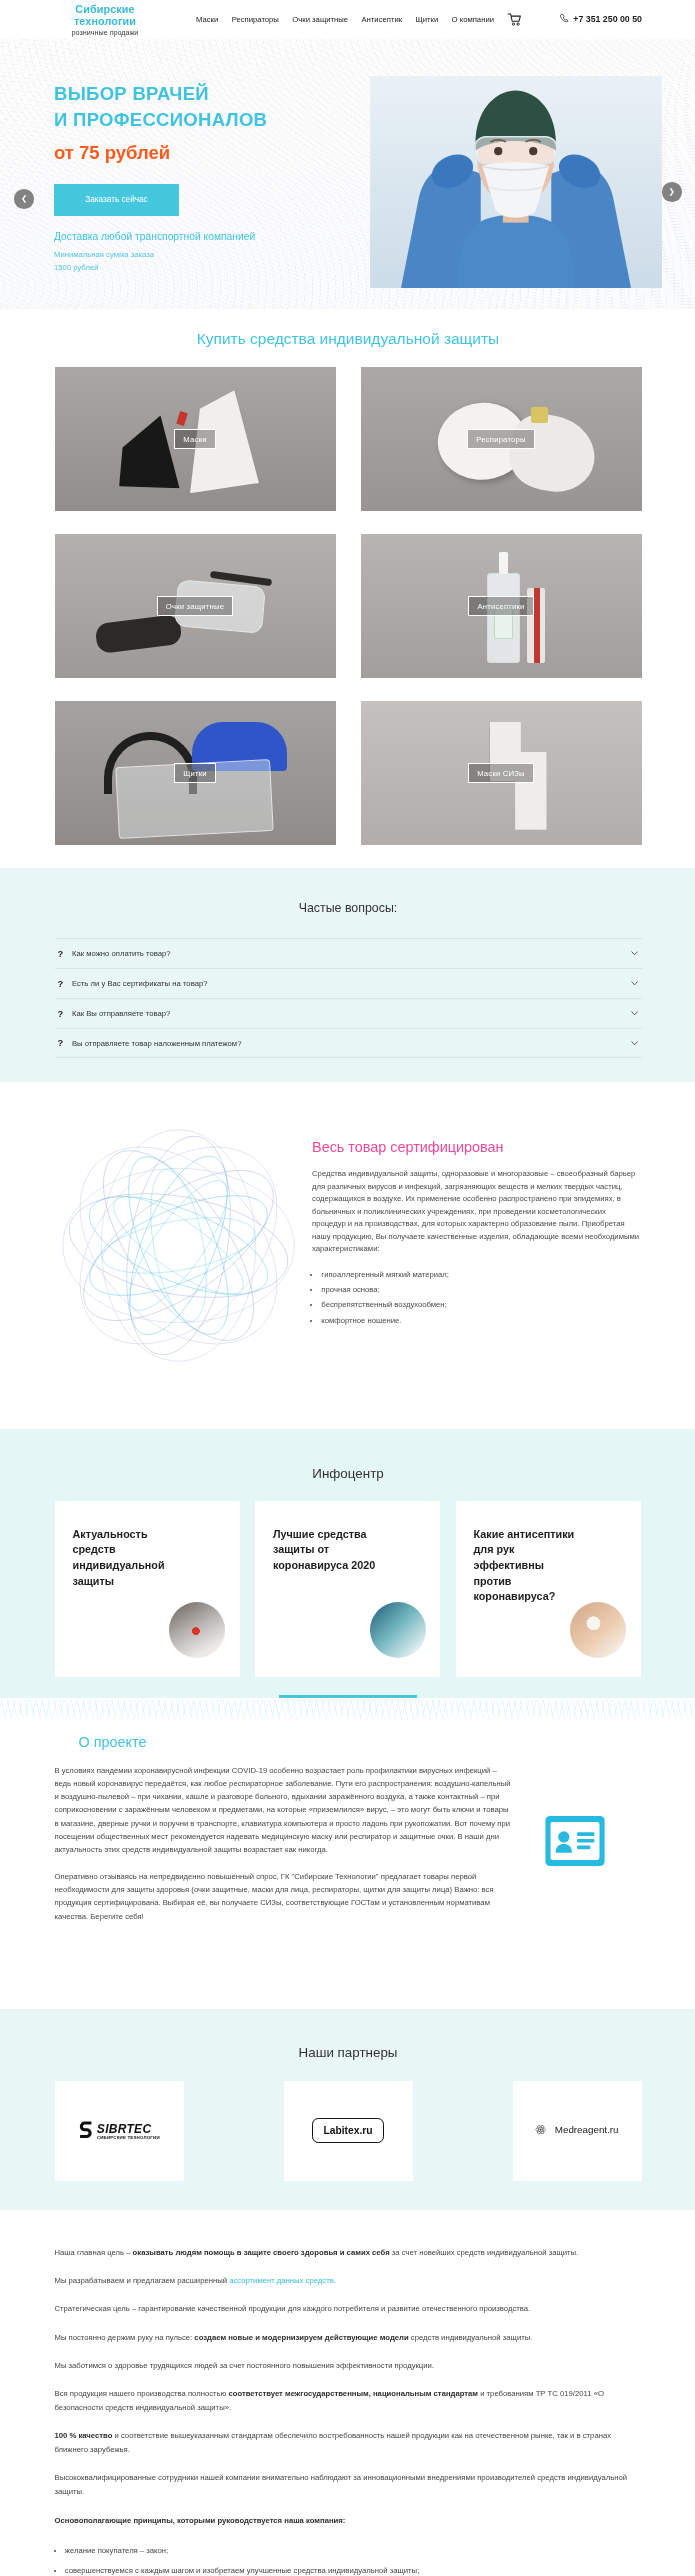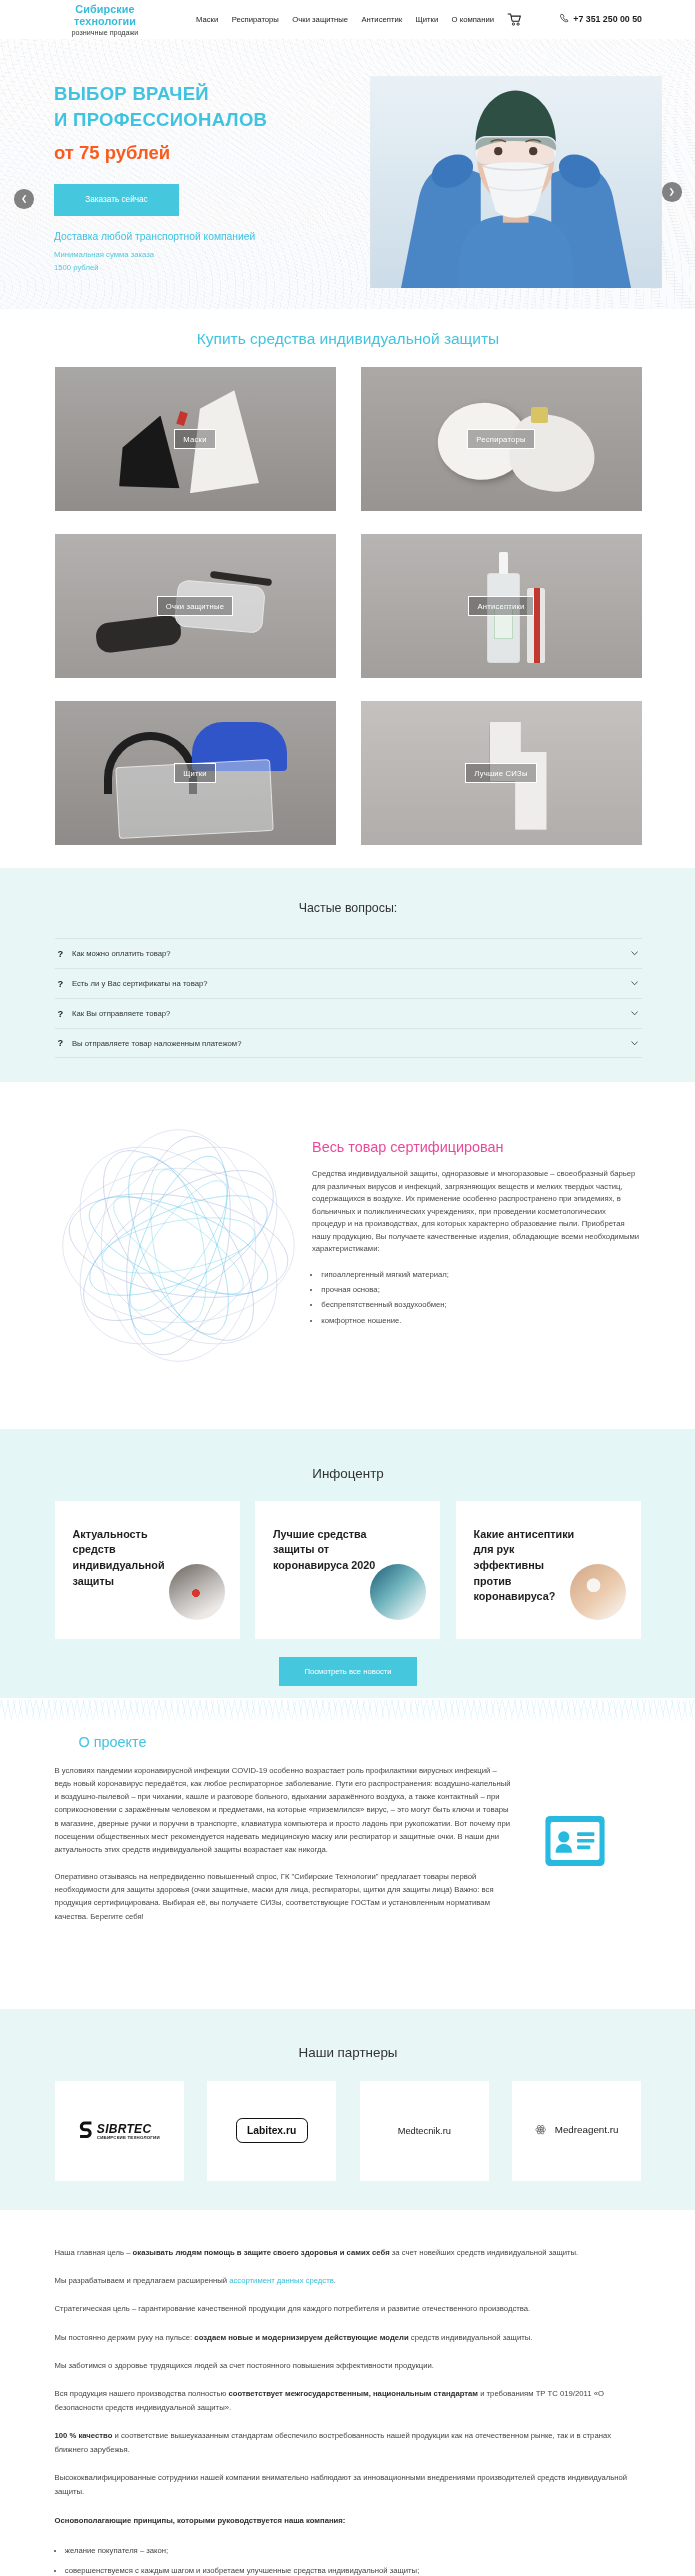--- a/index.html
+++ b/index.html
@@ -120,21 +120,21 @@
   .cert-body { width:330px; padding-top:57px; }
   .cert-body h2 { color:#ec4899; font-size:14.4px; font-weight:400; }
   .cert-body p { font-size:7.7px; line-height:1.62; color:#4a4a4a; margin-top:13.4px; }
   .cert-body ul { margin:14.4px 0 0 9.3px; }
   .cert-body li { font-size:7.7px; color:#4a4a4a; margin-bottom:6.2px; }
 
   
   .info { height:269px; background:#e4f6f5; overflow:hidden; }
   .info h2 { color:#333; font-size:13.4px; font-weight:400; text-align:center; padding-top:37px; }
   .news-row { display:flex; gap:15.5px; margin-top:19.6px; }
-  .news-card { width:185px; height:138px; background:#fff; position:relative; padding:26px 18px; cursor:pointer; }
+  .news-card { width:185px; height:176px; background:#fff; position:relative; padding:26px 18px; cursor:pointer; }
   .news-title { font-size:10.8px; font-weight:bold; color:#1e1e1e; line-height:1.45; width:108px; }
   .news-photo { position:absolute; width:56px; height:56px; border-radius:50%; right:14.4px; bottom:18.5px; }
   .photo-1 { background:radial-gradient(circle at 48% 52%, #d8352b 0 9%, transparent 10%),
              linear-gradient(150deg,#7b746e 10%,#b7b3b0 45%,#ece9e7 80%); }
   .photo-2 { background:linear-gradient(135deg,#27647e 5%,#6fb4bd 45%,#dfeef0 85%); }
   .photo-3 { background:radial-gradient(circle at 42% 38%, #f7f5f2 0 14%, transparent 15%),
              linear-gradient(140deg,#d8b191 15%,#ecccb0 55%,#f6f0e9 90%); }
   .news-btn {
     display:flex; align-items:center; justify-content:center; margin:18.5px auto 0;
     width:138px; height:29px; background:#45c7de; color:#fff; font-size:7.7px;
@@ -290,21 +290,21 @@
         <span class="tile-label">Антисептики</span>
       </div>
       <div class="tile t-schitki">
         <i class="shape s1"></i>
         <i class="shape s2"></i>
         <i class="shape s3"></i>
         <span class="tile-label">Щитки</span>
       </div>
       <div class="tile t-other">
         <i class="shape s1"></i>
-        <span class="tile-label">Лучшие СИЗы</span>
+        <span class="tile-label">Маски СИЗы</span>
       </div>
     </div>
   </div>
 </section>
 
 <section class="faq">
   <h2>Частые вопросы:</h2>
   <div class="container">
     <div class="faq-list">
       <div class="faq-row">
@@ -451,23 +451,20 @@
           <span>
             <div class="big">SIBRTEC</div>
             <div class="small">СИБИРСКИЕ ТЕХНОЛОГИИ</div>
           </span>
         </div>
       </div>
       <div class="partner-card">
         <div class="p-labitex">Labitex.ru</div>
       </div>
       <div class="partner-card">
-        <div class="p-med">Medtecnik.ru</div>
-      </div>
-      <div class="partner-card">
         <div class="p-medreagent">
           <span>
             <svg width="11.3" height="11.3" viewBox="0 0 22 22" fill="none" stroke="#555" stroke-width="1.2">
               <ellipse cx="11" cy="11" rx="9.5" ry="4"></ellipse>
               <ellipse cx="11" cy="11" rx="9.5" ry="4" transform="rotate(60 11 11)"></ellipse>
               <ellipse cx="11" cy="11" rx="9.5" ry="4" transform="rotate(120 11 11)"></ellipse>
               <circle cx="11" cy="11" r="1.6" fill="#555"></circle>
             </svg>
           </span>
           <span>Medreagent.ru</span>

